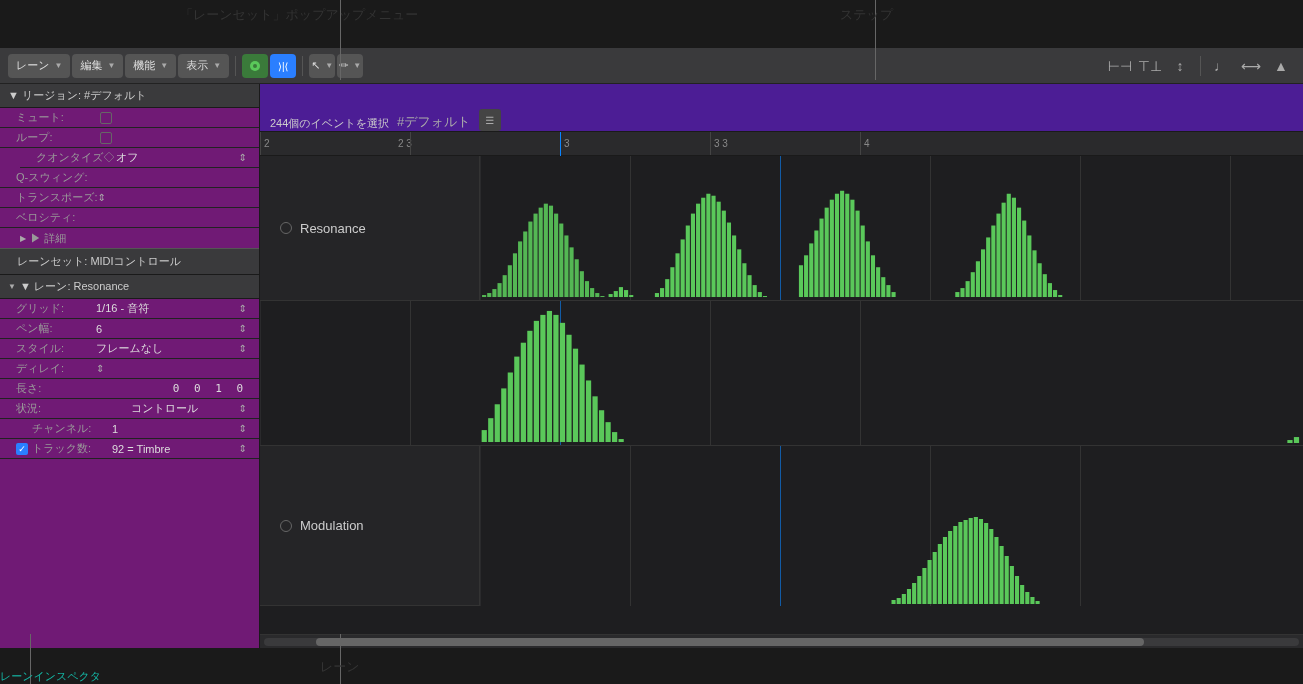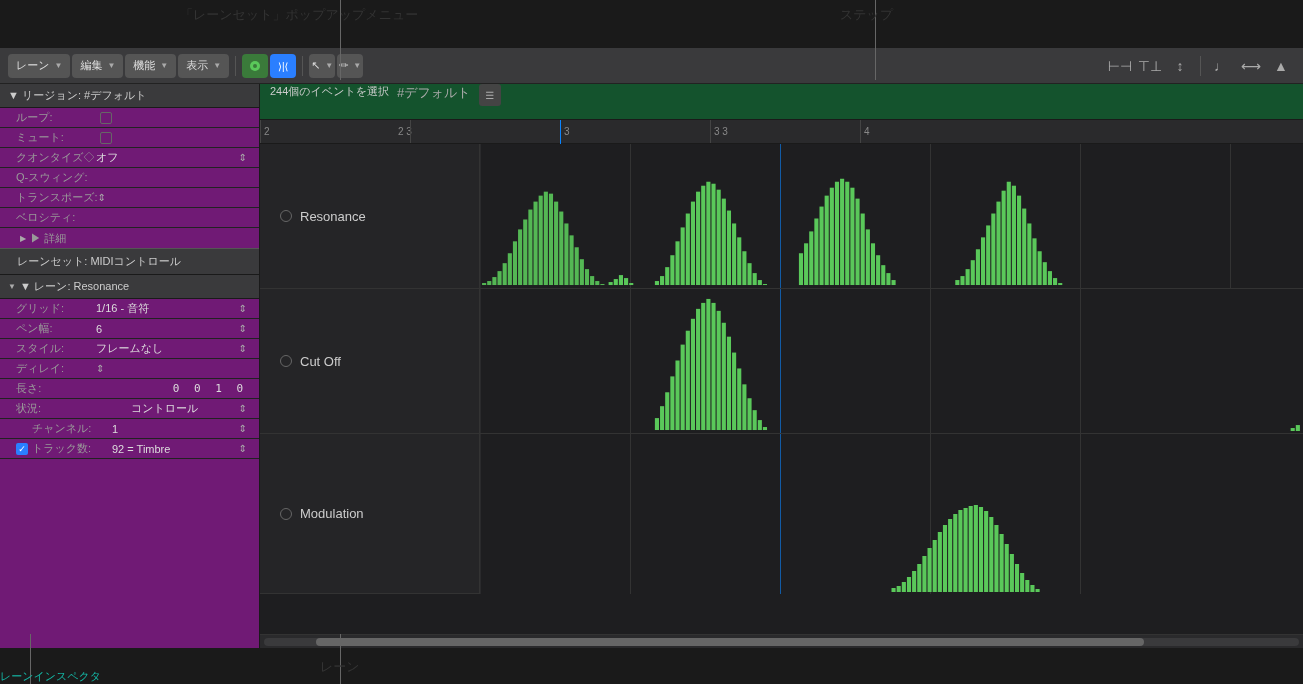--- a/index.html
+++ b/index.html
@@ -152,25 +152,25 @@
     .editor-panel {
       flex: 1;
       display: flex;
       flex-direction: column;
       background: #1e1e20;
       overflow: hidden;
     }
 
     
     .selection-bar {
-      height: 36px;
-      background: #14532d;
+      height: 48px;
+      background: #4c1d95;
       border-bottom: 1px solid #1a1a1a;
       display: flex;
-      align-items: flex-start;
+      align-items: flex-end;
       padding: 0 10px;
       gap: 8px;
       flex-shrink: 0;
     }
     .selection-info {
       font-size: 11px;
       color: #ccc;
     }
     .selection-tag {
       font-size: 13px;
@@ -419,30 +419,30 @@
 
   <div class="content-area">
 
     <div class="left-panel">
 
       <div class="section-header">
         <span>▼ リージョン: #デフォルト</span>
       </div>
 
       <div class="inspector-row">
+        <span class="inspector-label">ミュート:</span>
+        <span class="inspector-checkbox"></span>
+      </div>
+
+      <div class="inspector-row">
         <span class="inspector-label">ループ:</span>
         <span class="inspector-checkbox"></span>
       </div>
 
-      <div class="inspector-row">
-        <span class="inspector-label">ミュート:</span>
-        <span class="inspector-checkbox"></span>
-      </div>
-
-      <div class="inspector-row" style="cursor:pointer;">
+      <div class="inspector-row" style="cursor:pointer;margin-left:20px;">
         <span class="inspector-label">クオンタイズ◇</span>
         <span class="inspector-value">オフ</span>
         <span style="font-size:10px;color:#aaa;">⇕</span>
       </div>
 
       <div class="inspector-row">
         <span class="inspector-label">Q-スウィング:</span>
       </div>
 
       <div class="inspector-row" style="cursor:pointer;">
@@ -669,24 +669,20 @@
               <rect x="542" y="108" width="4" height="34" fill="#5ac85a"></rect>
               <rect x="547" y="119" width="4" height="23" fill="#5ac85a"></rect>
               <rect x="552" y="128" width="4" height="14" fill="#5ac85a"></rect>
               <rect x="557" y="135" width="4" height="7" fill="#5ac85a"></rect>
               <rect x="562" y="140" width="4" height="2" fill="#5ac85a"></rect>
             </svg>
           </div>
         </div>
 
         <div class="lane-row">
-          <div class="lane-label-area">
-            <div class="lane-circle"></div>
-            <span class="lane-name">Cut Off</span>
-          </div>
           <div class="lane-content">
             <div class="grid-line" style="left:0px;"></div>
             <div class="grid-line grid-line-major" style="left:150px;"></div>
             <div class="grid-line grid-line-major" style="left:300px;background:#0a84ff;opacity:0.6;"></div>
             <div class="grid-line grid-line-major" style="left:450px;"></div>
             <div class="grid-line grid-line-major" style="left:600px;"></div>
 
             <svg class="lane-svg" viewBox="0 0 800 145" preserveAspectRatio="none">
 
               <rect x="170" y="130" width="4" height="12" fill="#5ac85a"></rect>

